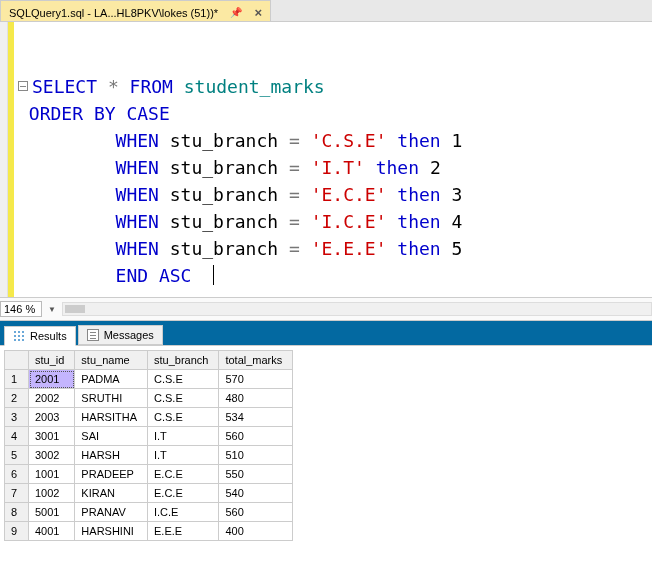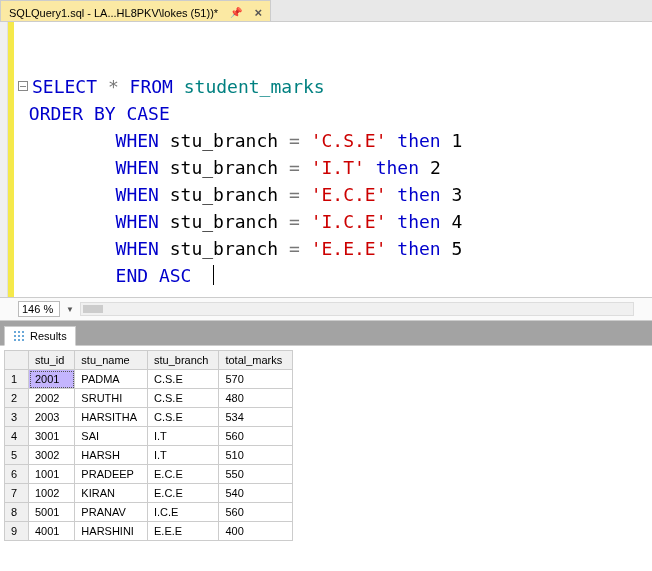--- a/index.html
+++ b/index.html
@@ -17,27 +17,27 @@
   .outline-box { display: inline-block; width: 10px; height: 10px; border: 1px solid #888; margin-right: 4px; vertical-align: 2px; position: relative; }
   .outline-box::before { content: ""; position: absolute; left: 1px; right: 1px; top: 4px; height: 1px; background: #888; }
 
   .kw-blue { color: #0000cc; }
   .kw-gray { color: #777; }
   .kw-red { color: #cc0000; }
   .kw-black { color: #000; }
   .kw-teal { color: #008080; }
   .cursor { display: inline-block; width: 1px; height: 20px; background: #000; vertical-align: -3px; }
 
-  .zoom-bar { border-top: 1px solid #ccc; border-bottom: 1px solid #ccc; padding: 3px 18px; display: flex; align-items: center; gap: 6px; background: #fafafa; }
+  .zoom-bar { border-top: 1px solid #ccc; border-bottom: 1px solid #ccc; padding: 3px 0; display: flex; align-items: center; gap: 6px; background: #fafafa; }
   .zoom-input { border: 1px solid #bbb; font-size: 11px; padding: 1px 3px; width: 42px; background: #fff; }
   .zoom-dd { font-size: 8px; color: #555; }
   .scroll-thumb { flex: 1; height: 14px; background: #f0f0f0; border: 1px solid #ddd; position: relative; }
   .scroll-thumb-inner { position: absolute; left: 2px; width: 20px; top: 2px; bottom: 2px; background: #ccc; }
 
-  .result-tabs { border-bottom: 1px solid #ccc; padding: 4px 4px 0 4px; display: flex; gap: 2px; background: #a3a3a3; }
+  .result-tabs { border-bottom: 1px solid #ccc; padding: 4px 4px 0 4px; display: flex; gap: 2px; background: #0369a1; }
   .result-tab { border: 1px solid #ccc; padding: 3px 8px; display: flex; align-items: center; gap: 5px; font-size: 11px; background: #fff; cursor: pointer; }
   .result-tab.inactive { background: #f0f0f0; border-bottom: 1px solid #ccc; }
   .result-tab.active { border-bottom: 1px solid #fff; position: relative; top: 1px; }
   .grid-icon { width: 12px; height: 12px; display: inline-flex; flex-wrap: wrap; }
   .grid-icon span { width: 4px; height: 4px; background: #6aa8d8; border: 0.5px solid #fff; }
   .msg-icon { width: 12px; height: 12px; border: 1px solid #888; position: relative; background: #fff; }
   .msg-icon::before { content: ""; position: absolute; left: 2px; right: 2px; top: 2px; height: 1px; background: #888; box-shadow: 0 3px 0 #888, 0 6px 0 #888; }
 
   .grid { border-collapse: collapse; margin: 4px; font-size: 11px; border-radius: 20px; }
   .grid th, .grid td { border: 1px solid #ccc; padding: 3px 10px 3px 6px; text-align: left; font-weight: normal; }
@@ -87,20 +87,24 @@
         <span></span>
         <span></span>
         <span></span>
         <span></span>
         <span></span>
         <span></span>
         <span></span>
         <span></span>
       </span>
     <span>Results</span>
+  </div>
+  <div class="result-tab inactive">
+    <span class="msg-icon"></span>
+    <span>Messages</span>
   </div>
 </div>
 
 <table class="grid">
   <thead>
     <tr>
       <th></th>
       <th>stu_id</th>
       <th>stu_name</th>
       <th>stu_branch</th>

